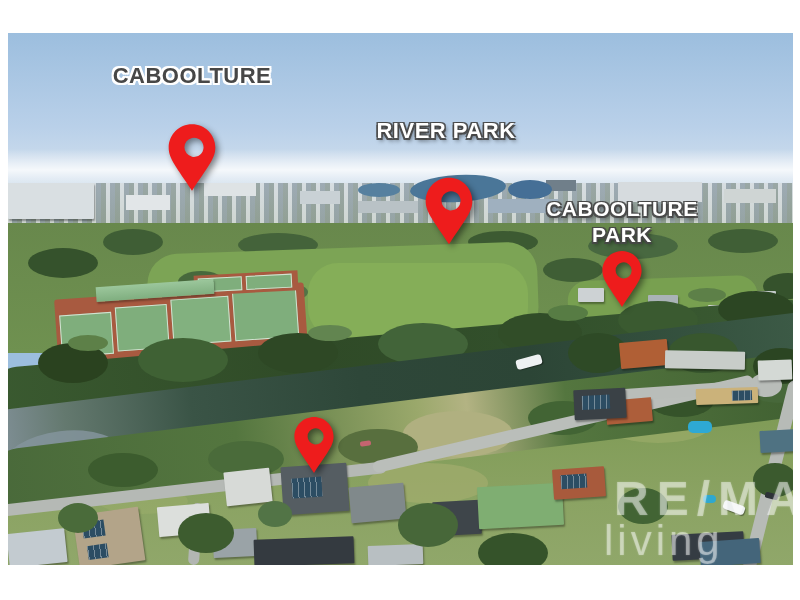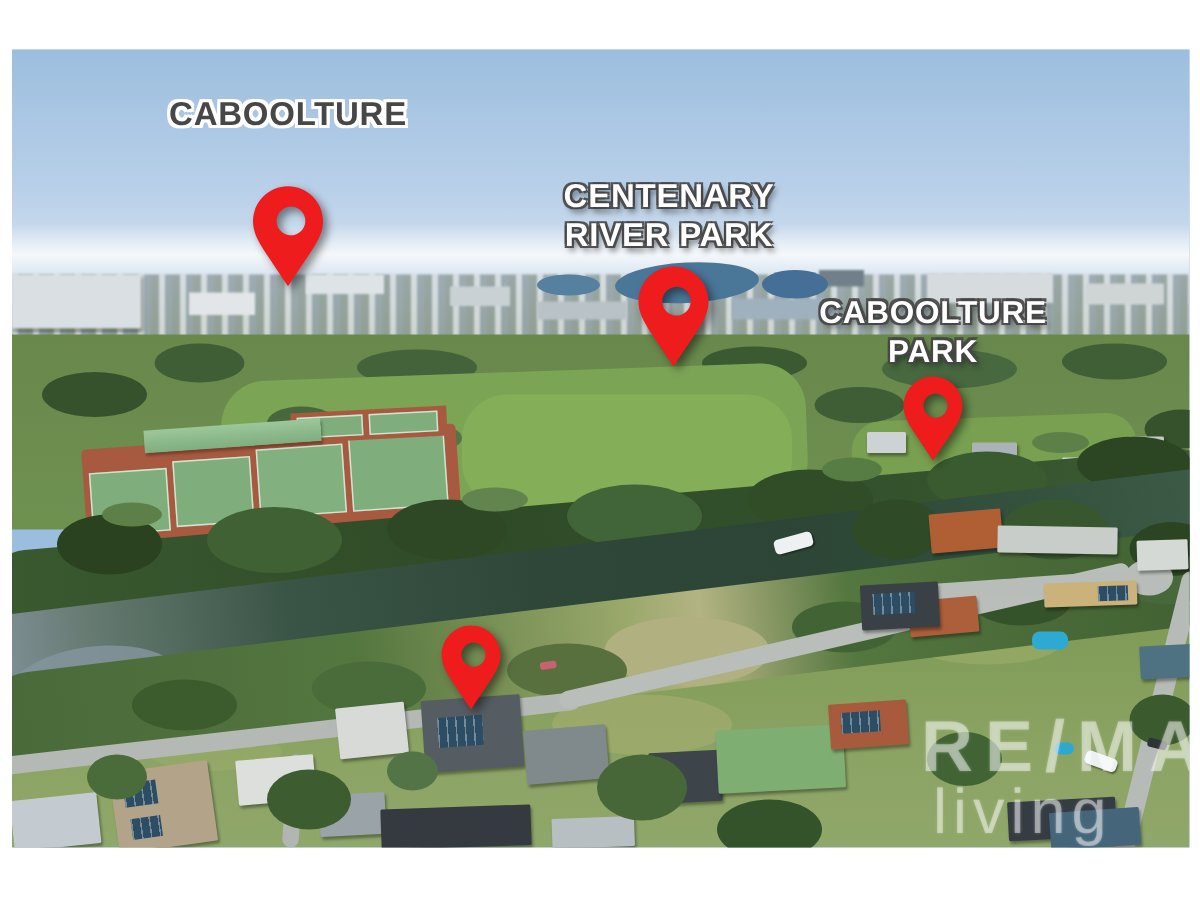--- a/index.html
+++ b/index.html
@@ -17,21 +17,21 @@
   .label-dark{color:#474747;
       text-shadow:-2px -2px 0 #fff,2px -2px 0 #fff,-2px 2px 0 #fff,2px 2px 0 #fff,
                   0 -2px 0 #fff,0 2px 0 #fff,-2px 0 0 #fff,2px 0 0 #fff;}
   .label-light{color:#ffffff;
       text-shadow:-1.5px -1.5px 0 rgba(70,70,70,.9),1.5px -1.5px 0 rgba(70,70,70,.9),
                   -1.5px 1.5px 0 rgba(70,70,70,.9),1.5px 1.5px 0 rgba(70,70,70,.9),
                   2px 3px 4px rgba(0,0,0,.55);}
   .wm{position:absolute;color:rgba(255,255,255,.42);text-shadow:0 0 2px rgba(255,255,255,.25);
       white-space:nowrap;z-index:15;}
   .wm1{left:606px;top:438px;font-size:48px;font-weight:700;letter-spacing:8px;}
-  .wm2{left:614px;top:484px;font-size:42px;font-weight:400;letter-spacing:4px;}
+  .wm2{left:596px;top:484px;font-size:42px;font-weight:400;letter-spacing:4px;}
   .court{position:absolute;background:#7fae7c;border:1px solid rgba(255,255,255,.65);box-sizing:border-box;}
   .solar{position:absolute;background:#2c4d63;
       background-image:repeating-linear-gradient(90deg,rgba(255,255,255,.35) 0 1px,rgba(0,0,0,0) 1px 6px);}
   .soft{filter:blur(.7px);}
 </style>
 </head>
 <body>
 
 <div class="photo">
 
@@ -199,21 +199,20 @@
   <div class="pin" style="left:306px;top:447px;width:42px;height:70px;z-index:20;">
     <svg viewBox="0 0 60 84" xmlns="http://www.w3.org/2000/svg">
         <path fill-rule="evenodd" d="M30 2C14.5 2 2 14.5 2 30c0 13.6 9.6 23.5 28 52 18.4-28.5 28-38.4 28-52C58 14.5 45.5 2 30 2zm0 16.5A11.5 11.5 0 1 1 30 41a11.5 11.5 0 0 1 0-22.5z"></path>
       </svg>
   </div>
 
   <div class="marker-label label-dark" style="left:184px;top:30px;z-index:21;">
     <div>CABOOLTURE</div>
   </div>
   <div class="marker-label label-light" style="left:438px;top:85px;z-index:21;">
-    <div>CENTENARY</div>
     <div>RIVER PARK</div>
   </div>
   <div class="marker-label label-light" style="left:614px;top:163px;font-size:21px;z-index:21;">
     <div>CABOOLTURE</div>
     <div>PARK</div>
   </div>
 
 </div>
 
 </body></html>

